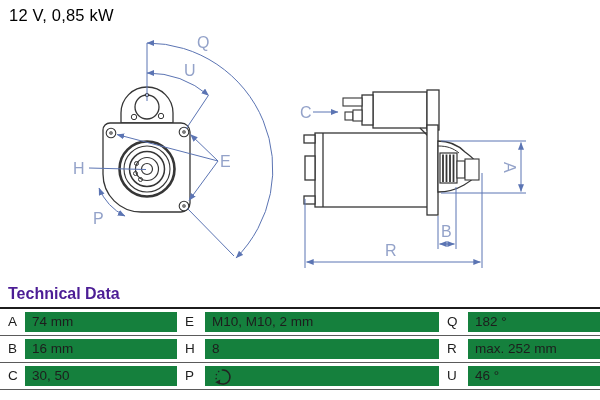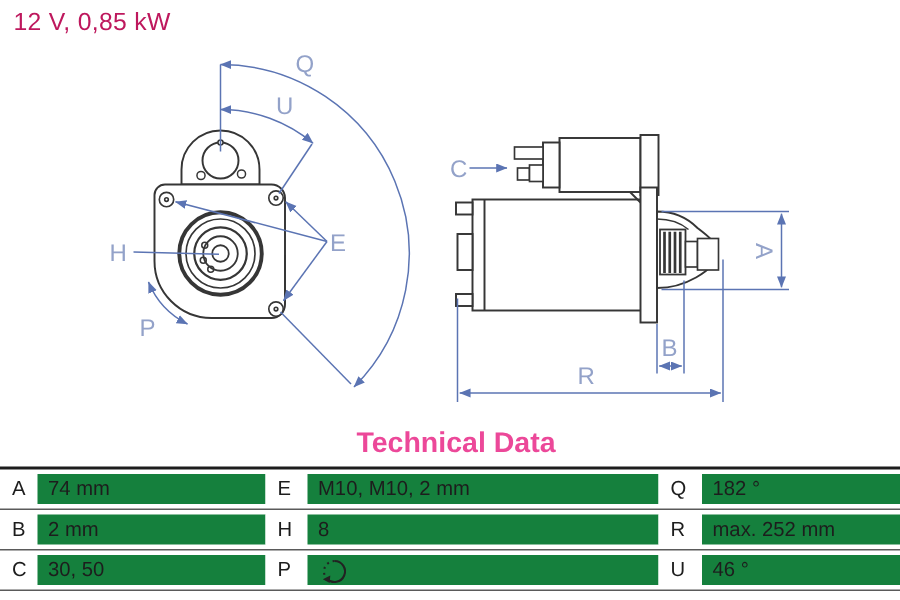--- a/index.html
+++ b/index.html
@@ -2,32 +2,31 @@
 <html><head>
 <meta charset="utf-8">
 <style>
   html,body { margin:0; padding:0; }
   body {
     width:600px; height:400px; position:relative; overflow:hidden;
     background:#ffffff; font-family:"Liberation Sans", sans-serif;
   }
   .title {
     position:absolute; left:9px; top:6px;
-    font-size:16.5px; color:#be185d; letter-spacing:.2px;
+    font-size:16.5px; color:#000000; letter-spacing:.2px;
   }
   svg.diagram { position:absolute; left:0; top:0; }
   .dimlabel {
     font-family:"Liberation Sans", sans-serif;
     font-size:16px; fill:#93a2c9;
   }
   .tech { position:absolute; left:0; top:283px; width:600px; }
   .tech-heading {
-    font-size:19px; font-weight:bold; color:#ec4899;
+    font-size:16px; font-weight:bold; color:#4c1d95;
     margin:2px 0 4px 8px;
-    text-align:center;
   }
   .table { border-top:2px solid #1c1c1c; width:600px; }
   .row {
     display:grid;
     grid-template-columns:25px 152px 28px 234px 29px 132px;
     padding:3px 0; border-bottom:1px solid #5a5a5a;
   }
   .cell { font-size:13.5px; line-height:20px; height:20px; color:#1d1d1d; white-space:nowrap; }
   .key { background:#ffffff; padding-left:8px; }
   .val { background:#15803d; padding-left:7px; }
@@ -159,21 +158,21 @@
       <div class="cell key">A</div>
       <div class="cell val">74 mm</div>
       <div class="cell key">E</div>
       <div class="cell val">M10, M10, 2 mm</div>
       <div class="cell key">Q</div>
       <div class="cell val">182 °</div>
     </div>
 
     <div class="row">
       <div class="cell key">B</div>
-      <div class="cell val">2 mm</div>
+      <div class="cell val">16 mm</div>
       <div class="cell key">H</div>
       <div class="cell val">8</div>
       <div class="cell key">R</div>
       <div class="cell val">max. 252 mm</div>
     </div>
 
     <div class="row">
       <div class="cell key">C</div>
       <div class="cell val">30, 50</div>
       <div class="cell key">P</div>

